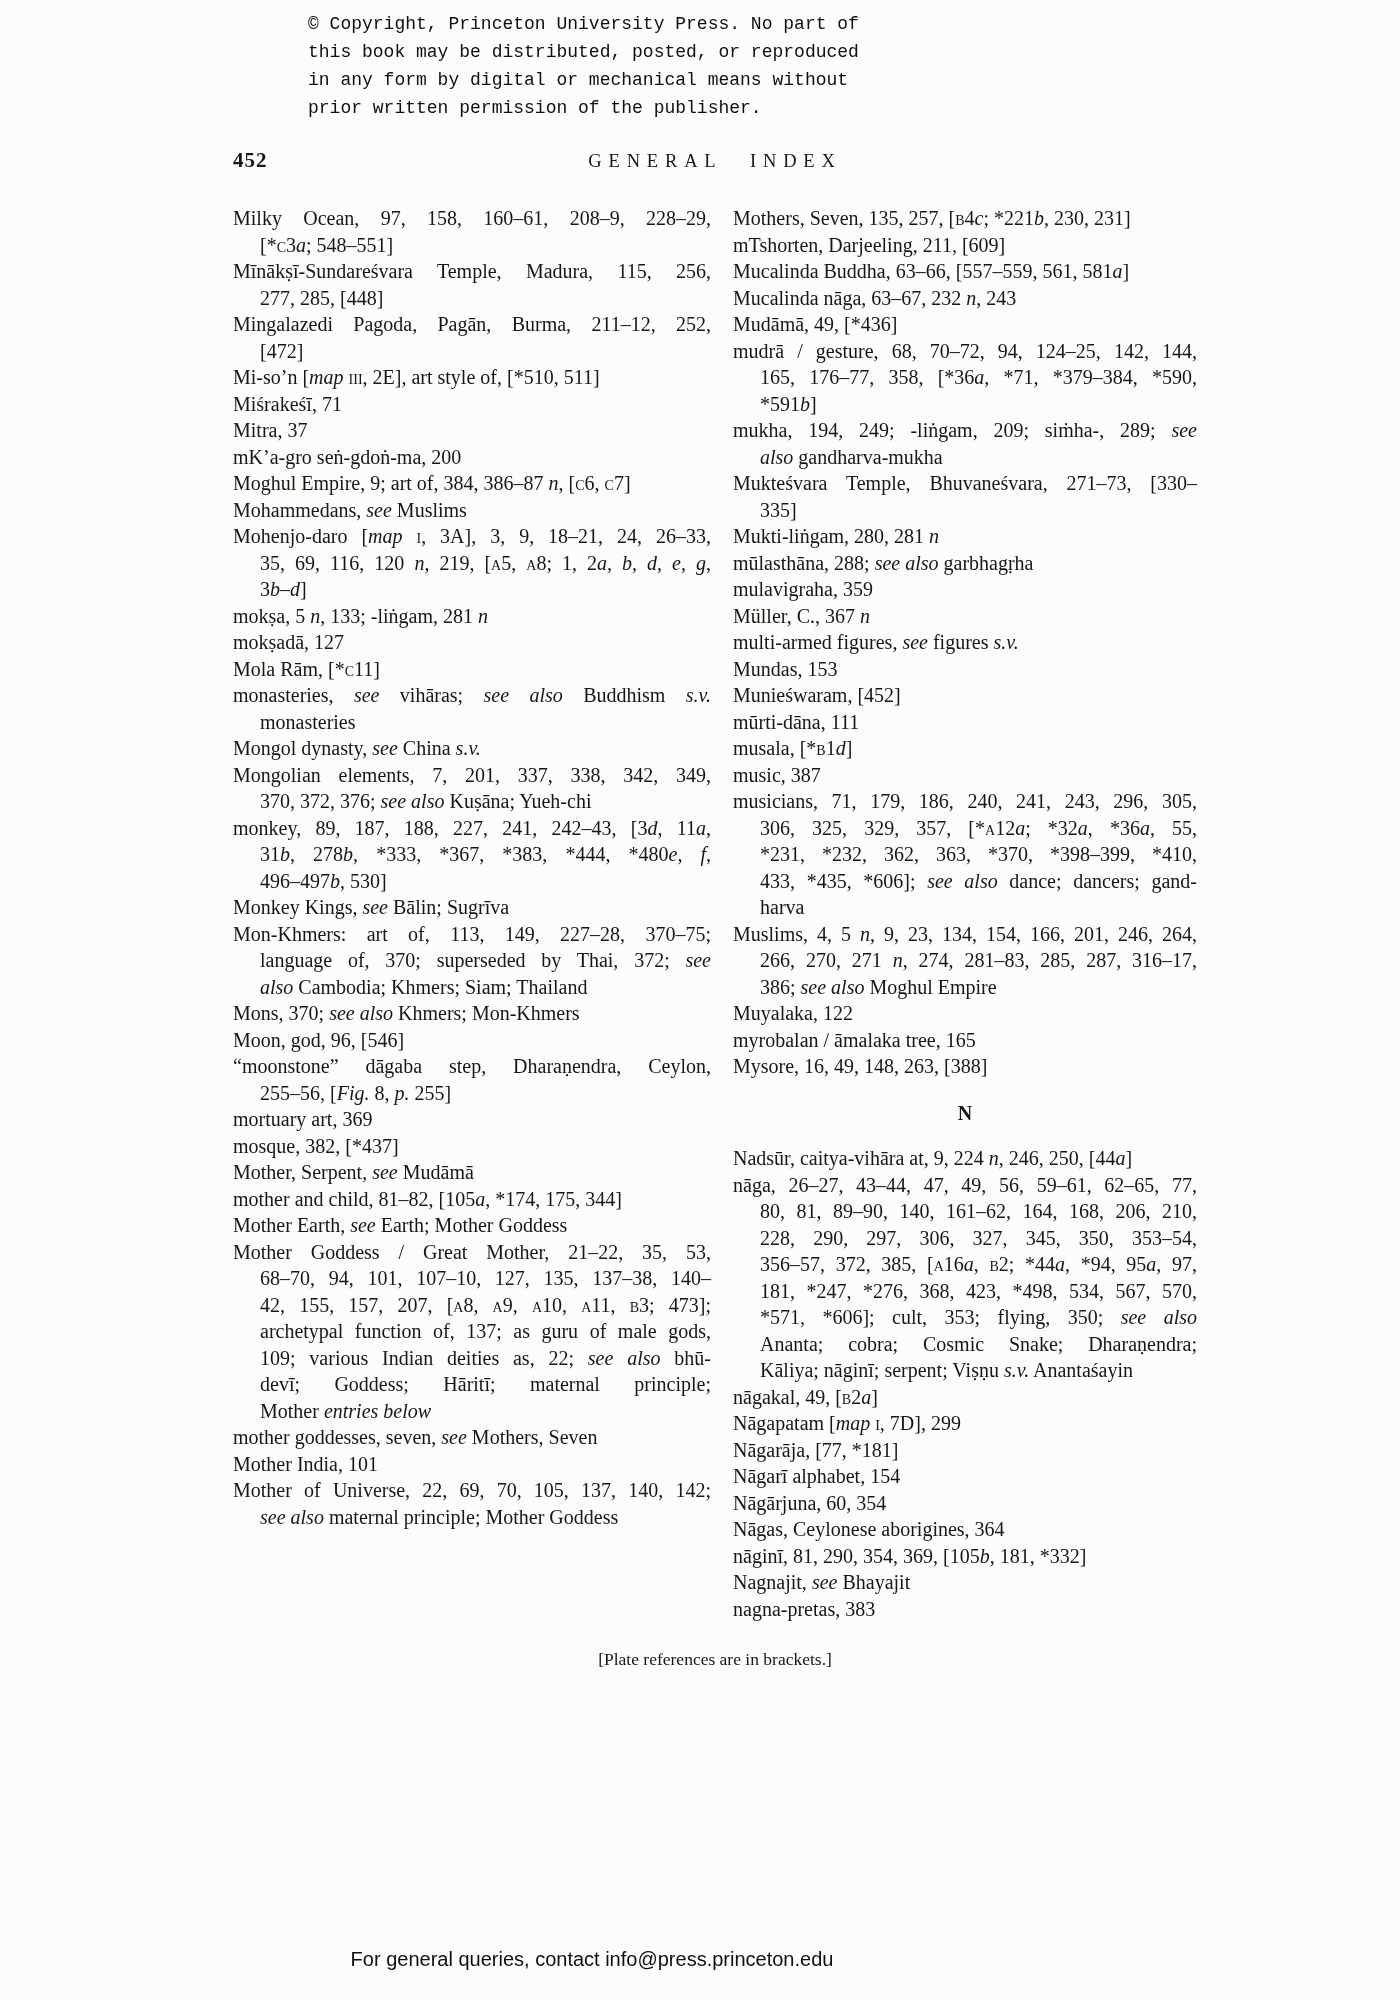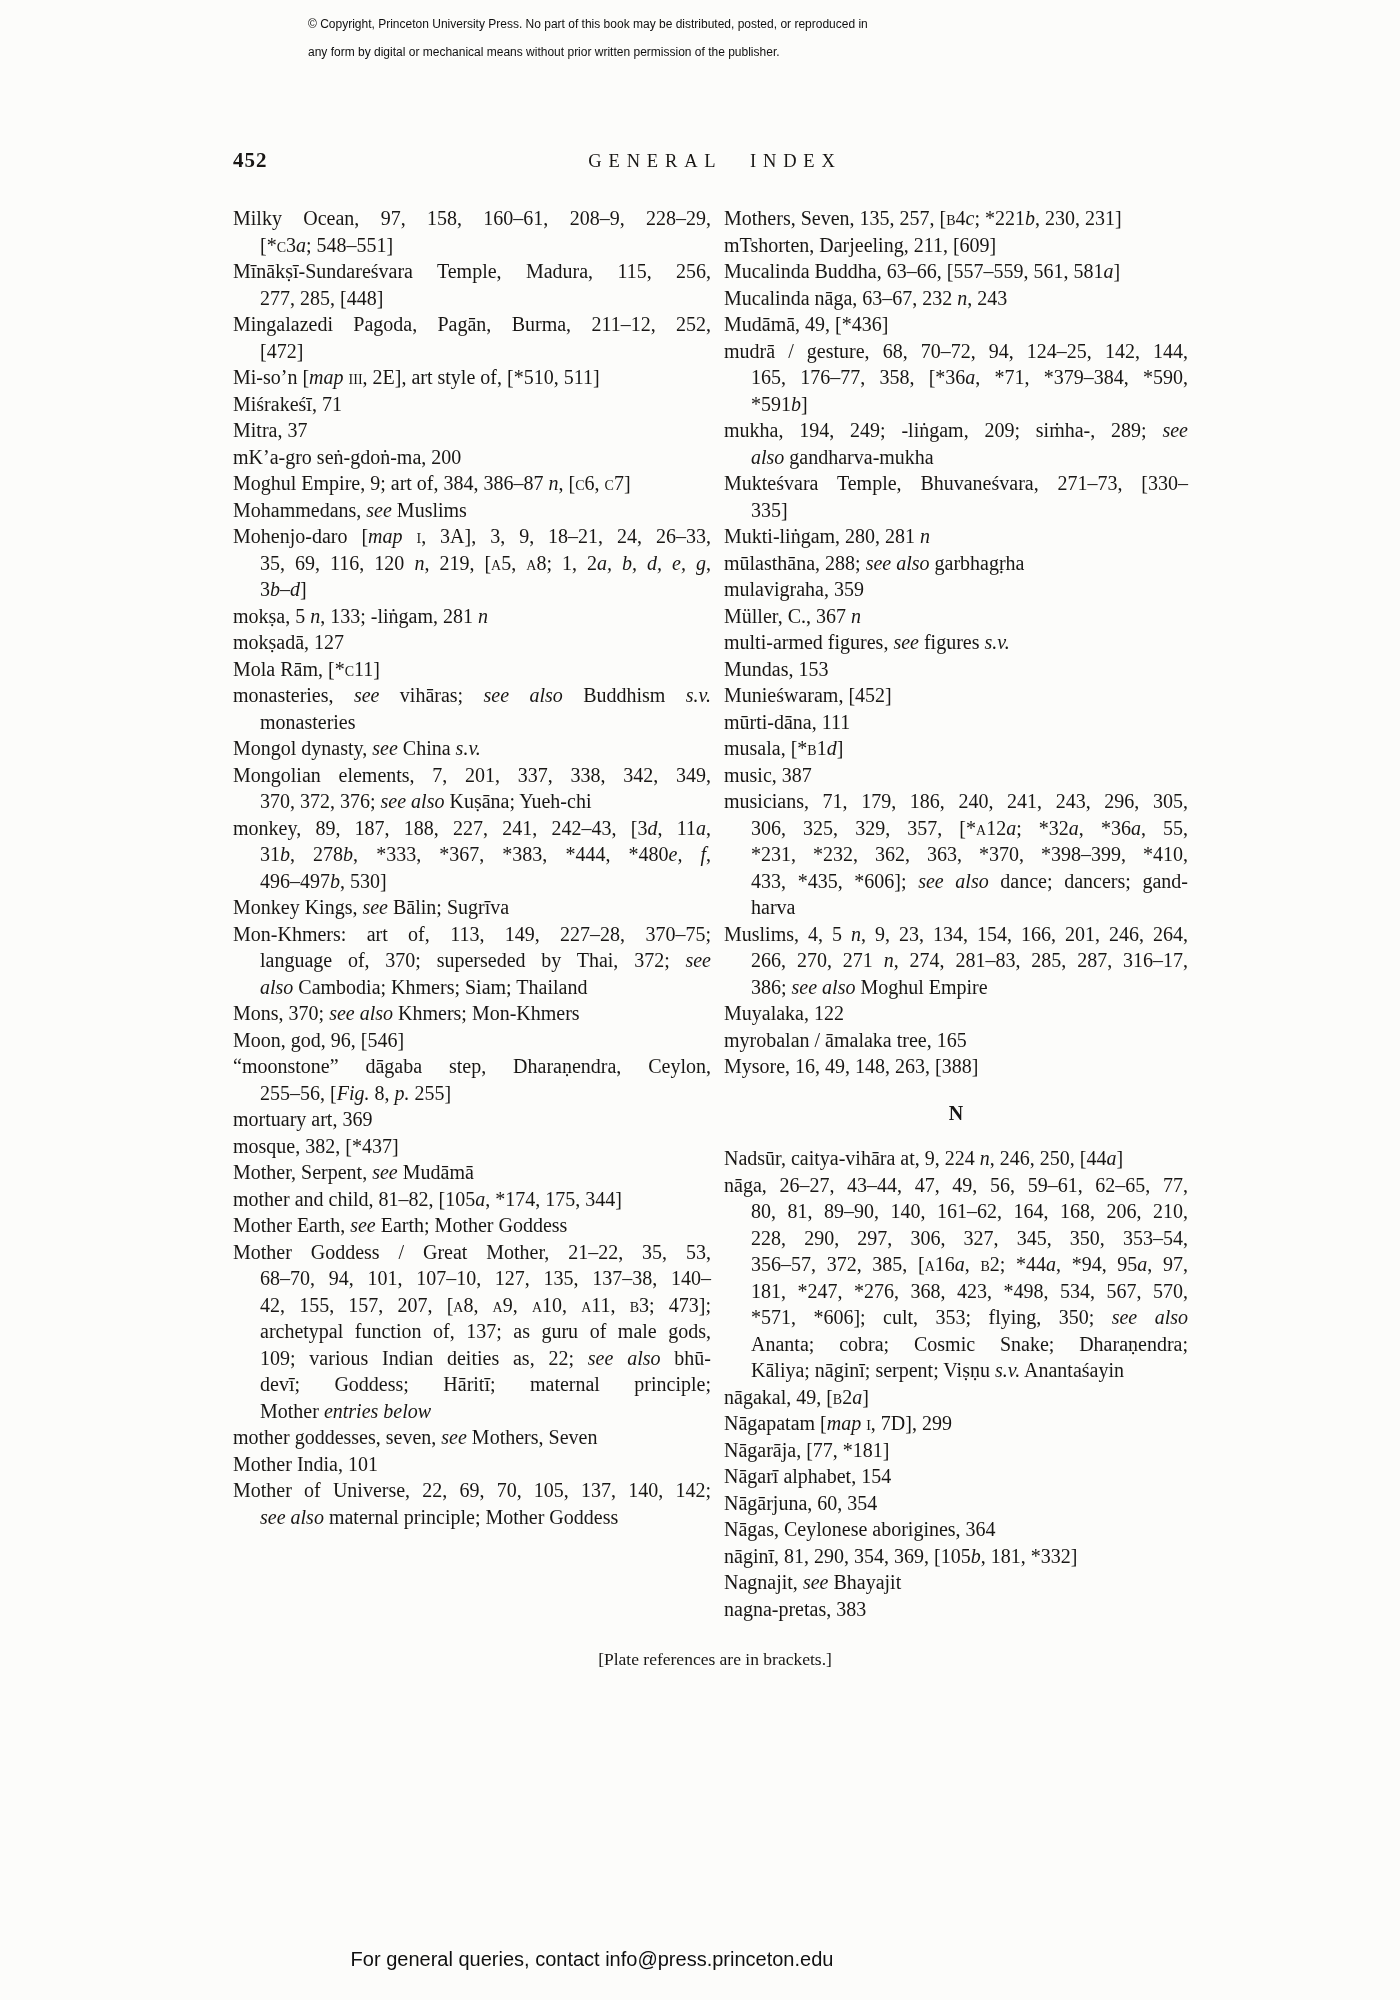--- a/index.html
+++ b/index.html
@@ -4,35 +4,35 @@
 <style>
   html,body{margin:0;padding:0;}
   body{
     width:1400px;height:2000px;position:relative;
     background:#fcfcfa;color:#181614;
     font-family:"Liberation Serif", serif;
     -webkit-font-smoothing:antialiased;
   }
   .copyright{
     position:absolute;left:308px;top:10px;width:575px;
-    font-family:Liberation Sans, sans-serif;
-    font-size:12px;line-height:28px;color:#0f0f0f;margin:0;
+    font-family:Liberation Mono, monospace;
+    font-size:18px;line-height:28px;color:#0f0f0f;margin:0;
   }
   .pageno{
     position:absolute;left:233px;top:148px;
     font-size:21px;font-weight:700;letter-spacing:1px;
   }
   .running-head{
     position:absolute;left:233px;top:151px;width:964px;
     text-align:center;font-size:18.5px;
     letter-spacing:.37em;word-spacing:.9em;
   }
   .index{
     position:absolute;left:233px;top:205px;width:964px;
-    display:flex;gap:13px;
+    display:flex;gap:22px;
   }
   .col-left{width:478px;}
   .col-right{width:464px;}
   .entry{margin:0;}
   .line{
     font-size:20px;line-height:26.5px;
     text-align:left;
   }
   .line.cont{padding-left:27px;}
   .line.j{text-align:justify;text-align-last:justify;}

